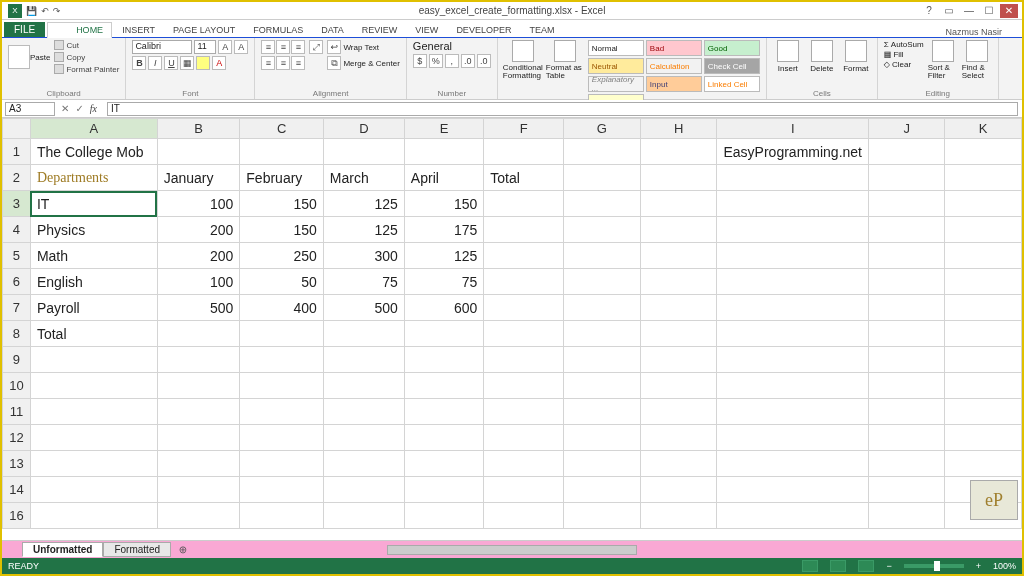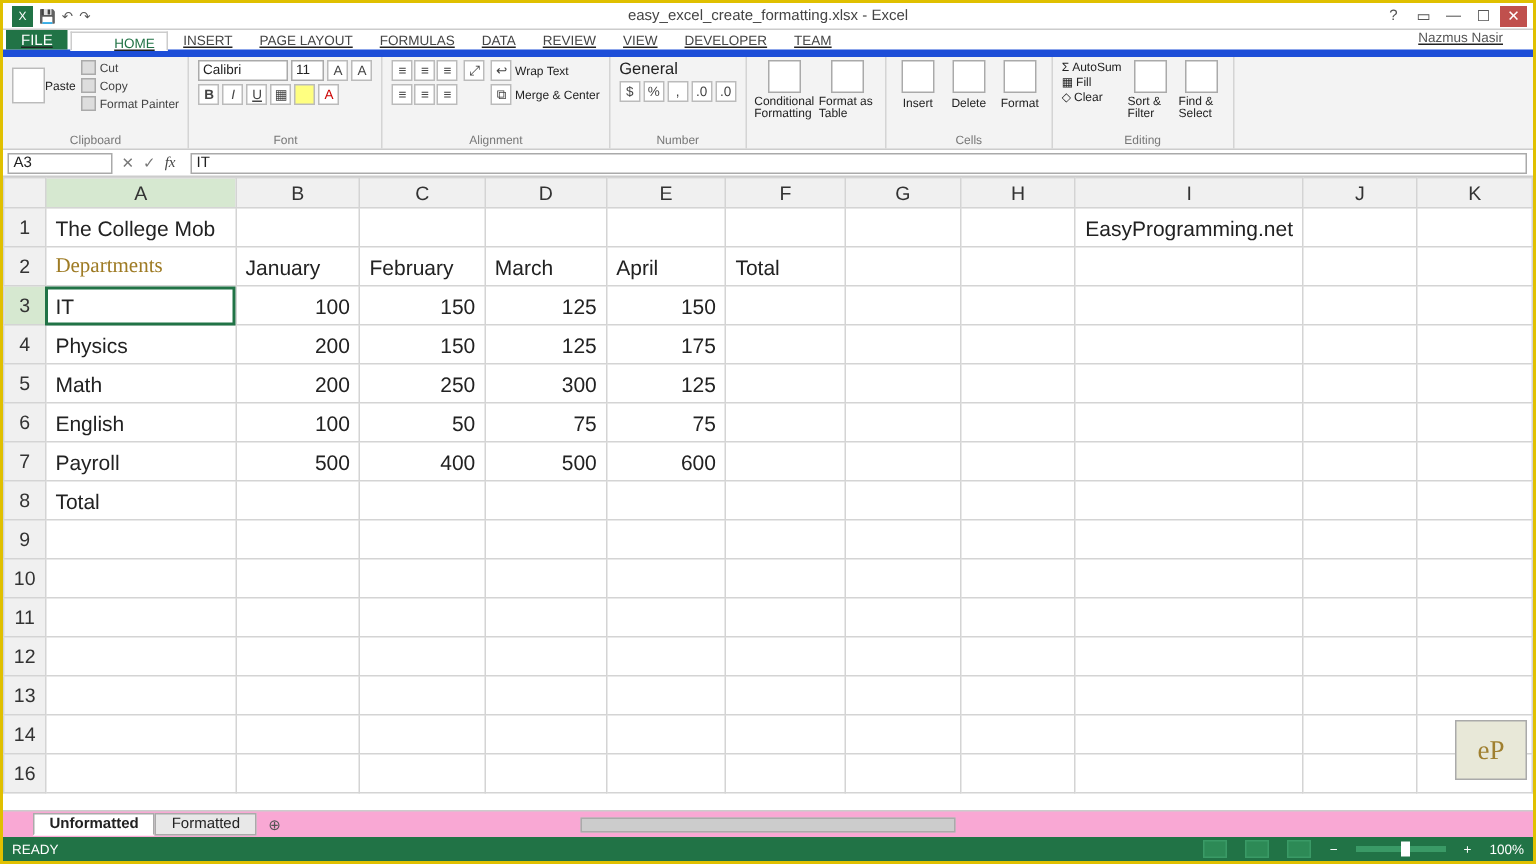--- a/index.html
+++ b/index.html
@@ -10,21 +10,21 @@
 .titlebar { height: 18px; background: #fff; display: flex; align-items: center; border-bottom: 1px solid #ccc; font-size: 10px; position: relative; }
 .titlebar .qat { display: flex; gap: 4px; padding-left: 6px; align-items: center; }
 .titlebar .qat .xl { width: 14px; height: 14px; background: #217346; color: #fff; font-size: 8px; display: flex; align-items: center; justify-content: center; }
 .titlebar .qat span { color: #555; font-size: 9px; }
 .titlebar .title { position: absolute; left: 50%; transform: translateX(-50%); color: #444; }
 .titlebar .wincontrols { margin-left: auto; display: flex; gap: 2px; padding-right: 4px; }
 .titlebar .wincontrols div { width: 18px; height: 14px; display: flex; align-items: center; justify-content: center; color: #555; }
 .titlebar .wincontrols .close { background: #c0504d; color: #fff; }
 
 
-.tabs { height: 18px; background: #fff; display: flex; font-size: 10px; gap: 2px; padding-left: 2px; border-bottom: 5px solid #1d4ed8; position: relative; text-decoration: underline; }
+.tabs { height: 18px; background: #fff; display: flex; align-items: flex-end; font-size: 10px; gap: 2px; padding-left: 2px; border-bottom: 1px solid #1d4ed8; position: relative; }
 .tabs .file-tab { background: #217346; color: #fff; padding: 2px 10px; font-size: 10px; }
 .tabs .tab { padding: 2px 8px; color: #444; text-transform: uppercase; font-size: 9px; }
 .tabs .tab.active { background: #fff; border: 1px solid #ccc; border-bottom: 1px solid #fff; position: relative; top: 1px; color: #217346; padding-left: 28px; }
 .tabs .username { margin-left: auto; margin-right: 20px; font-size: 9px; color: #555; }
 
 
 .ribbon { height: 62px; background: #f3f3f3; border-bottom: 1px solid #ccc; display: flex; }
 .group { border-right: 1px solid #d4d4d4; padding: 2px 6px 1px 6px; display: flex; flex-direction: column; justify-content: space-between; }
 .group .gtitle { font-size: 8px; color: #777; text-align: center; }
 .clipboard-top { display: flex; gap: 4px; }
@@ -62,21 +62,21 @@
 .s-linked { color: #fa7d00; background: #fff; }
 .s-note { background: #ffffcc; }
 
 .cells-group { display: flex; gap: 4px; }
 .edit-group { display: flex; gap: 4px; }
 .edit-col { display: flex; flex-direction: column; gap: 1px; font-size: 8px; }
 .edit-col div { display: flex; align-items: center; gap: 2px; }
 
 
 .namebox-row { height: 18px; border-bottom: 1px solid #ccc; display: flex; align-items: center; background: #fff; }
-.namebox { width: 70px; height: 14px; border: 1px solid #aaa; font-size: 10px; padding-left: 3px; margin-left: 3px; display: flex; align-items: center; }
+.namebox { width: 50px; height: 14px; border: 1px solid #aaa; font-size: 10px; padding-left: 3px; margin-left: 3px; display: flex; align-items: center; }
 .fx-btns { display: flex; gap: 6px; margin: 0 6px; color: #777; font-size: 10px; }
 .fx-btns span { cursor: default; }
 .fx-label { font-style: italic; font-family: Liberation Serif, serif; color: #444; margin-right: 4px; text-align: right; }
 .formula-input { flex: 1; height: 14px; border: 1px solid #aaa; font-size: 10px; padding-left: 3px; display: flex; align-items: center; margin-right: 4px; }
 
 
 .grid-wrap { flex: 1; overflow: hidden; position: relative; background: #fff; }
 table.sheet { border-collapse: collapse; table-layout: fixed; }
 table.sheet th, table.sheet td { border: 1px solid #d4d4d4; padding: 0 6px; height: 26px; font-size: 14px; text-align: left; background: #fff; }
 table.sheet td.num { text-align: right; }
@@ -228,20 +228,35 @@
 
   <div class="group" style="flex-direction:row;align-items:flex-start;gap:4px">
     <div class="bigbtn">
         <div class="ico"></div>
         <span style="line-height:1">Conditional Formatting</span>
       </div>
     <div class="bigbtn">
         <div class="ico"></div>
         <span style="line-height:1">Format as Table</span>
       </div>
+    <div style="display:flex;flex-direction:column;gap:2px">
+      <div class="styles-gallery">
+        <div class="style-cell s-normal">Normal</div>
+        <div class="style-cell s-bad">Bad</div>
+        <div class="style-cell s-good">Good</div>
+        <div class="style-cell s-neutral">Neutral</div>
+        <div class="style-cell s-calc">Calculation</div>
+        <div class="style-cell s-check">Check Cell</div>
+        <div class="style-cell s-expl">Explanatory ...</div>
+        <div class="style-cell s-input">Input</div>
+        <div class="style-cell s-linked">Linked Cell</div>
+        <div class="style-cell s-note">Note</div>
+      </div>
+      <div class="gtitle">Styles</div>
+    </div>
   </div>
 
   <div class="group">
     <div class="cells-group">
       <div class="bigbtn" style="width:30px">
           <div class="ico"></div>
           <span>Insert</span>
         </div>
       <div class="bigbtn" style="width:30px">
           <div class="ico"></div>

